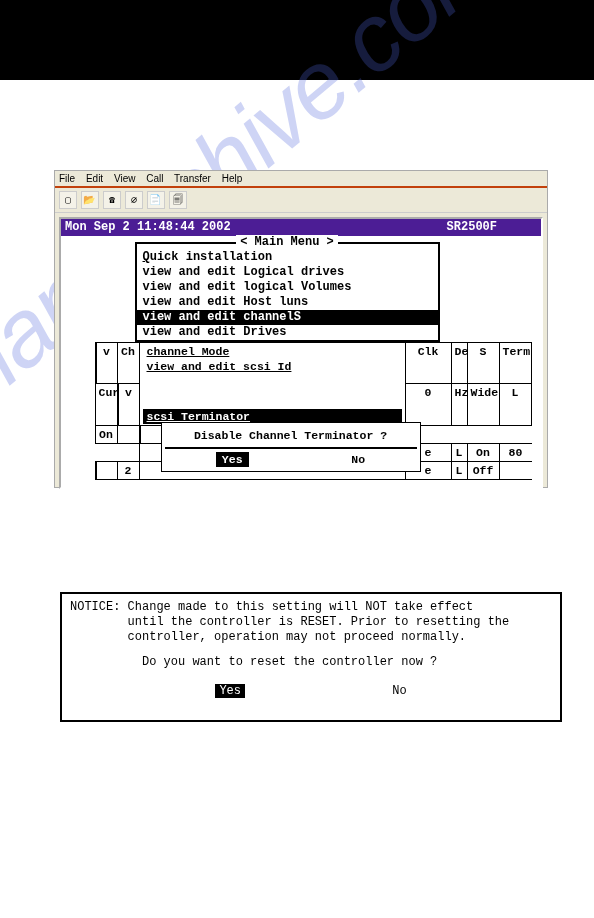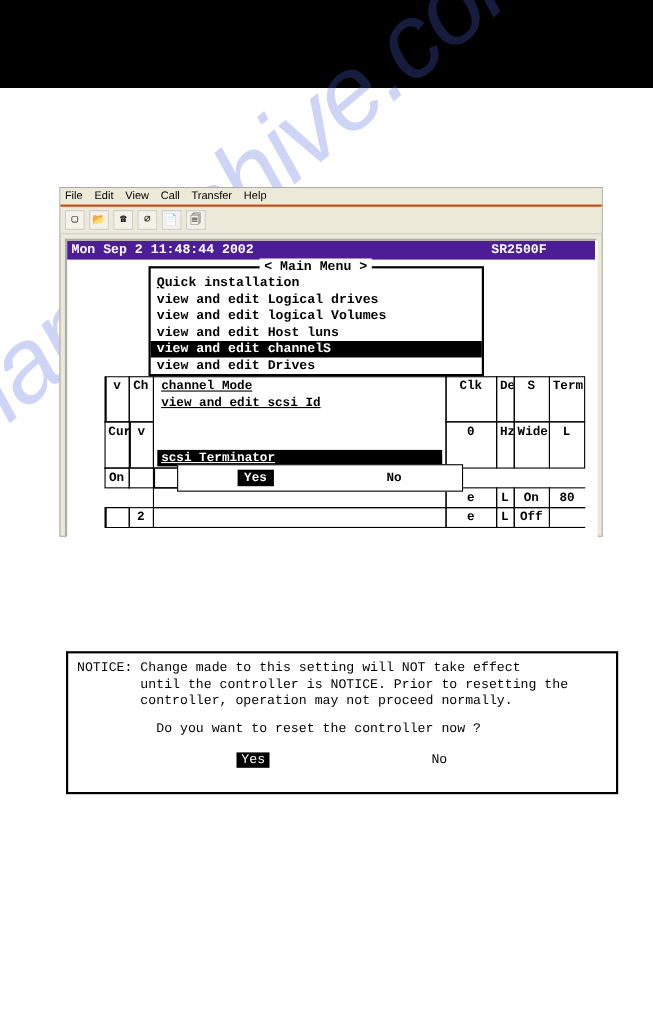--- a/index.html
+++ b/index.html
@@ -144,32 +144,33 @@
       <div class="inv" style="grid-column:2 / 4; text-align:center;">Host</div>
       <div class="inv">0</div>
       <div class="inv">NA</div>
       <div class="inv">80.0MHz</div>
       <div class="inv">Wide</div>
       <div class="inv">L</div>
       <div class="inv">On</div>
       <div class="inv" style="border-right:none;"></div>
 
       <div class="dialog-overlay">
+        <div class="msg">Disable Channel Terminator ?</div>
         <div class="btns">
           <span class="btn-sel">Yes</span>
           <span>No</span>
         </div>
       </div>
     </div>
   </div>
 </div>
 
 <div class="notice-box">
   <div class="line">NOTICE: Change made to this setting will NOT take effect</div>
-  <div class="line">        until the controller is NOTICE. Prior to resetting the</div>
+  <div class="line">        until the controller is RESET. Prior to resetting the</div>
   <div class="line">        controller, operation may not proceed normally.</div>
   <div style="height:10px"></div>
   <div class="line">          Do you want to reset the controller now ?</div>
   <div class="btns">
     <span class="btn-sel">Yes</span>
     <span class="btn-no">No</span>
   </div>
 </div>
 
 </body></html>

